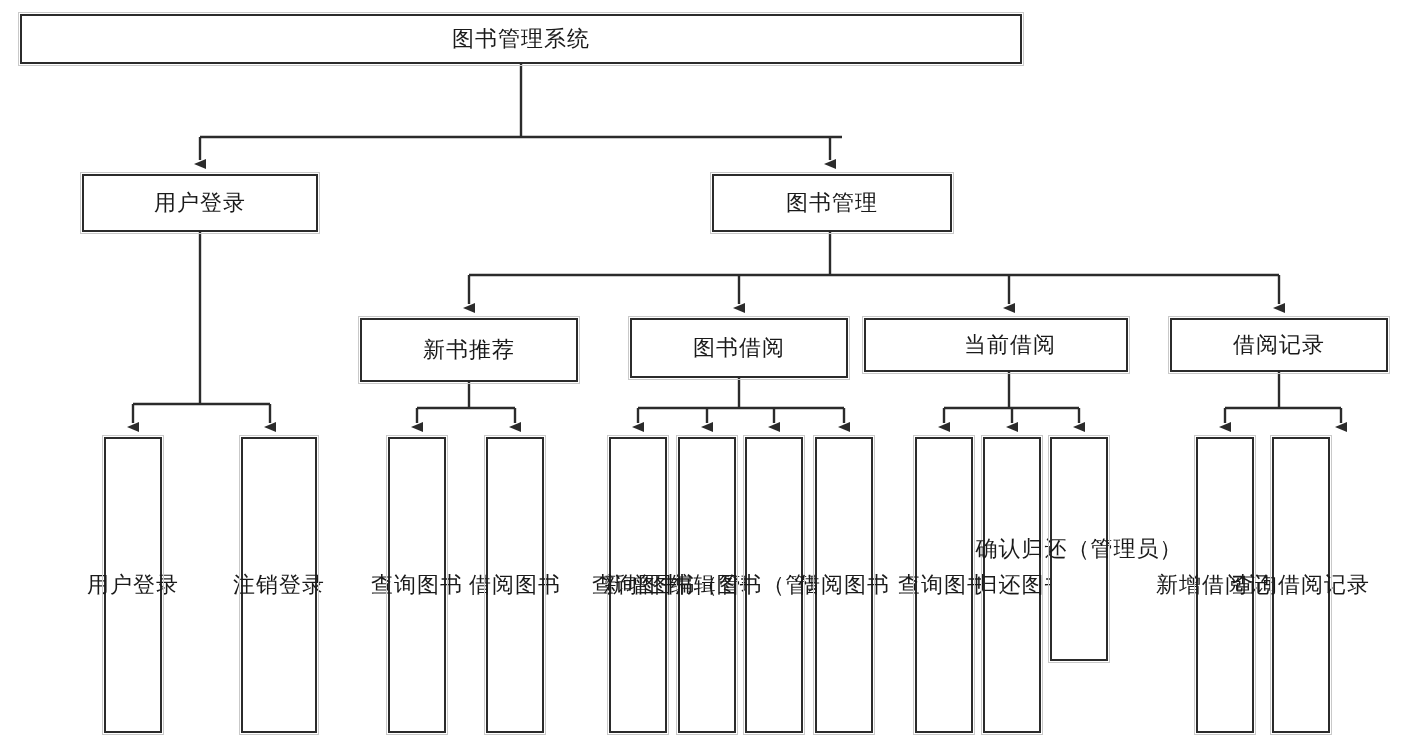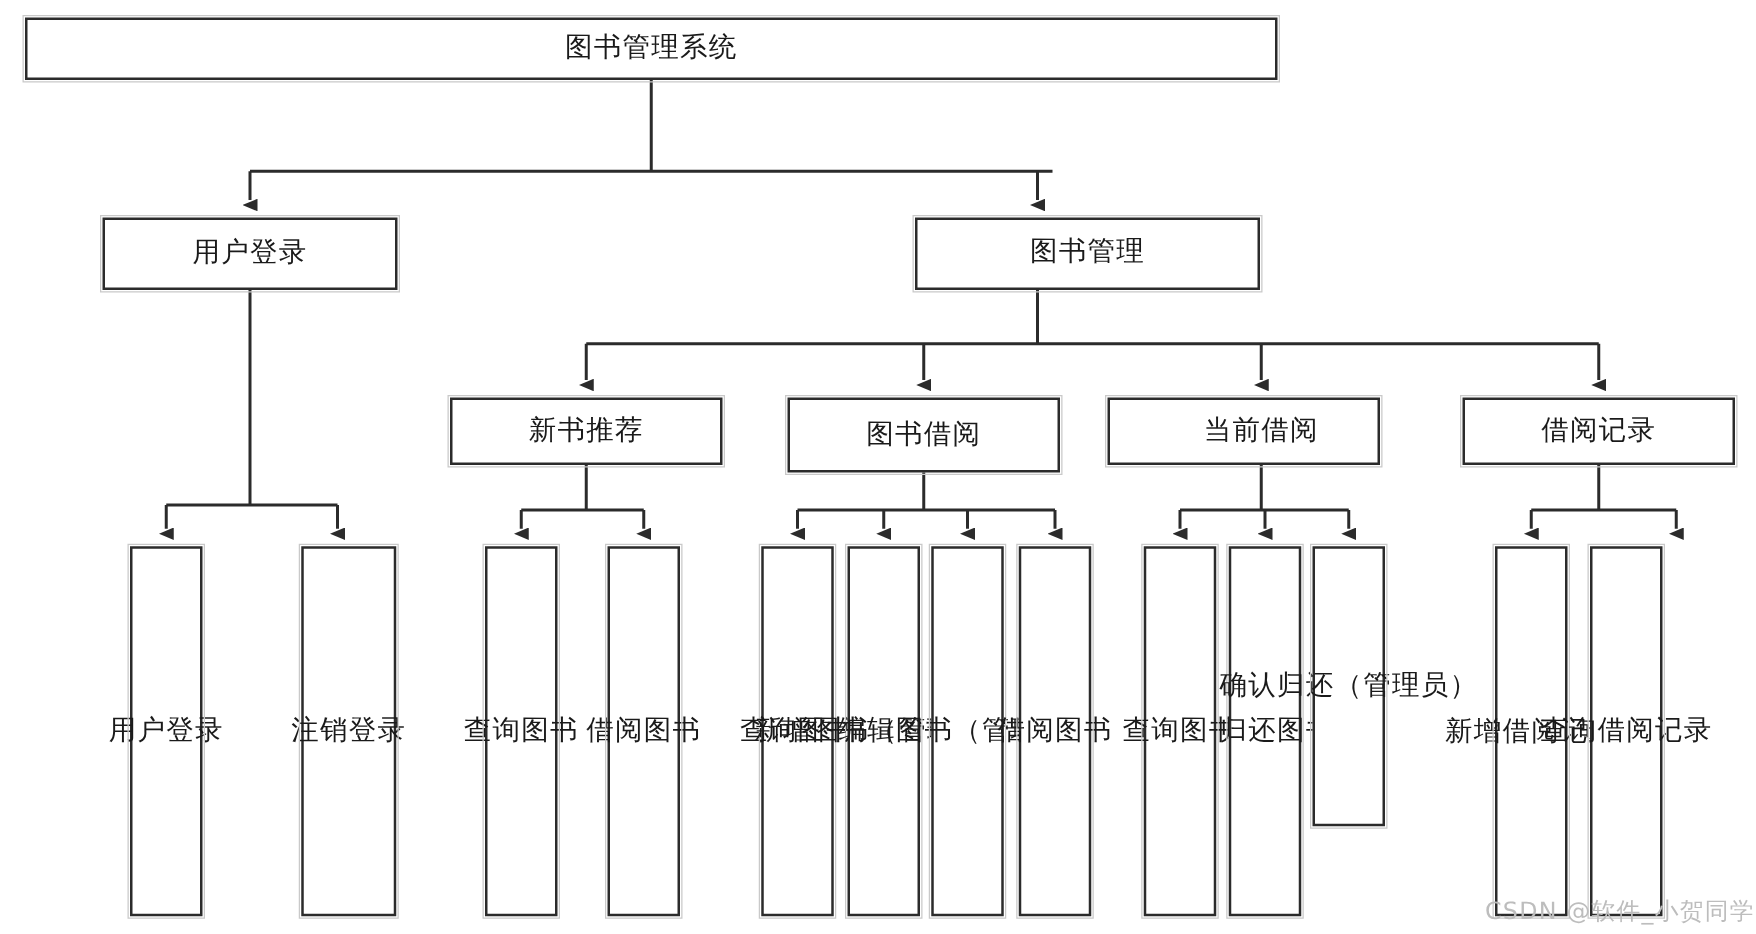--- a/index.html
+++ b/index.html
@@ -104,30 +104,30 @@
     </g>
   </svg>
 
   <div id="nodes">
       <div class="node" style="left: 20px; top: 14px; width: 1002px; height: 50px;">
         <span class="label">图书管理系统</span>
       </div>
       <div class="node" style="left: 82px; top: 174px; width: 236px; height: 58px;">
         <span class="label">用户登录</span>
       </div>
-      <div class="node" style="left: 732px; top: 174px; width: 276px; height: 58px; font-family: Liberation Mono, monospace;">
+      <div class="node" style="left: 712px; top: 174px; width: 240px; height: 58px;">
         <span class="label">图书管理</span>
       </div>
-      <div class="node" style="left: 360px; top: 318px; width: 218px; height: 54px;">
+      <div class="node" style="left: 360px; top: 318px; width: 218px; height: 64px;">
         <span class="label">新书推荐</span>
       </div>
       <div class="node" style="left: 630px; top: 318px; width: 218px; height: 60px;">
         <span class="label">图书借阅</span>
       </div>
-      <div class="node" style="left: 886px; top: 318px; width: 218px; height: 54px; padding-left: 28px;">
+      <div class="node" style="left: 864px; top: 318px; width: 264px; height: 54px; padding-left: 28px;">
         <span class="label">当前借阅</span>
       </div>
       <div class="node" style="left: 1170px; top: 318px; width: 218px; height: 54px;">
         <span class="label">借阅记录</span>
       </div>
       <div class="node" style="left: 104px; top: 437px; width: 58px; height: 296px;">
         <span class="label">用户登录</span>
       </div>
       <div class="node" style="left: 241px; top: 437px; width: 76px; height: 296px;">
         <span class="label">注销登录</span>
@@ -160,15 +160,14 @@
         <span class="label">确认归还（管理员）</span>
       </div>
       <div class="node" style="left: 1196px; top: 437px; width: 58px; height: 296px; font-family: Liberation Serif, serif;">
         <span class="label">新增借阅记录</span>
       </div>
       <div class="node" style="left: 1272px; top: 437px; width: 58px; height: 296px;">
         <span class="label">查询借阅记录</span>
       </div>
     </div>
 
-  <div class="watermark" style="left: 1188px; top: 716px; color: rgb(189, 189, 189);">CSDN @软件_小贺同学</div>
 
 </div>
 
 </body></html>

